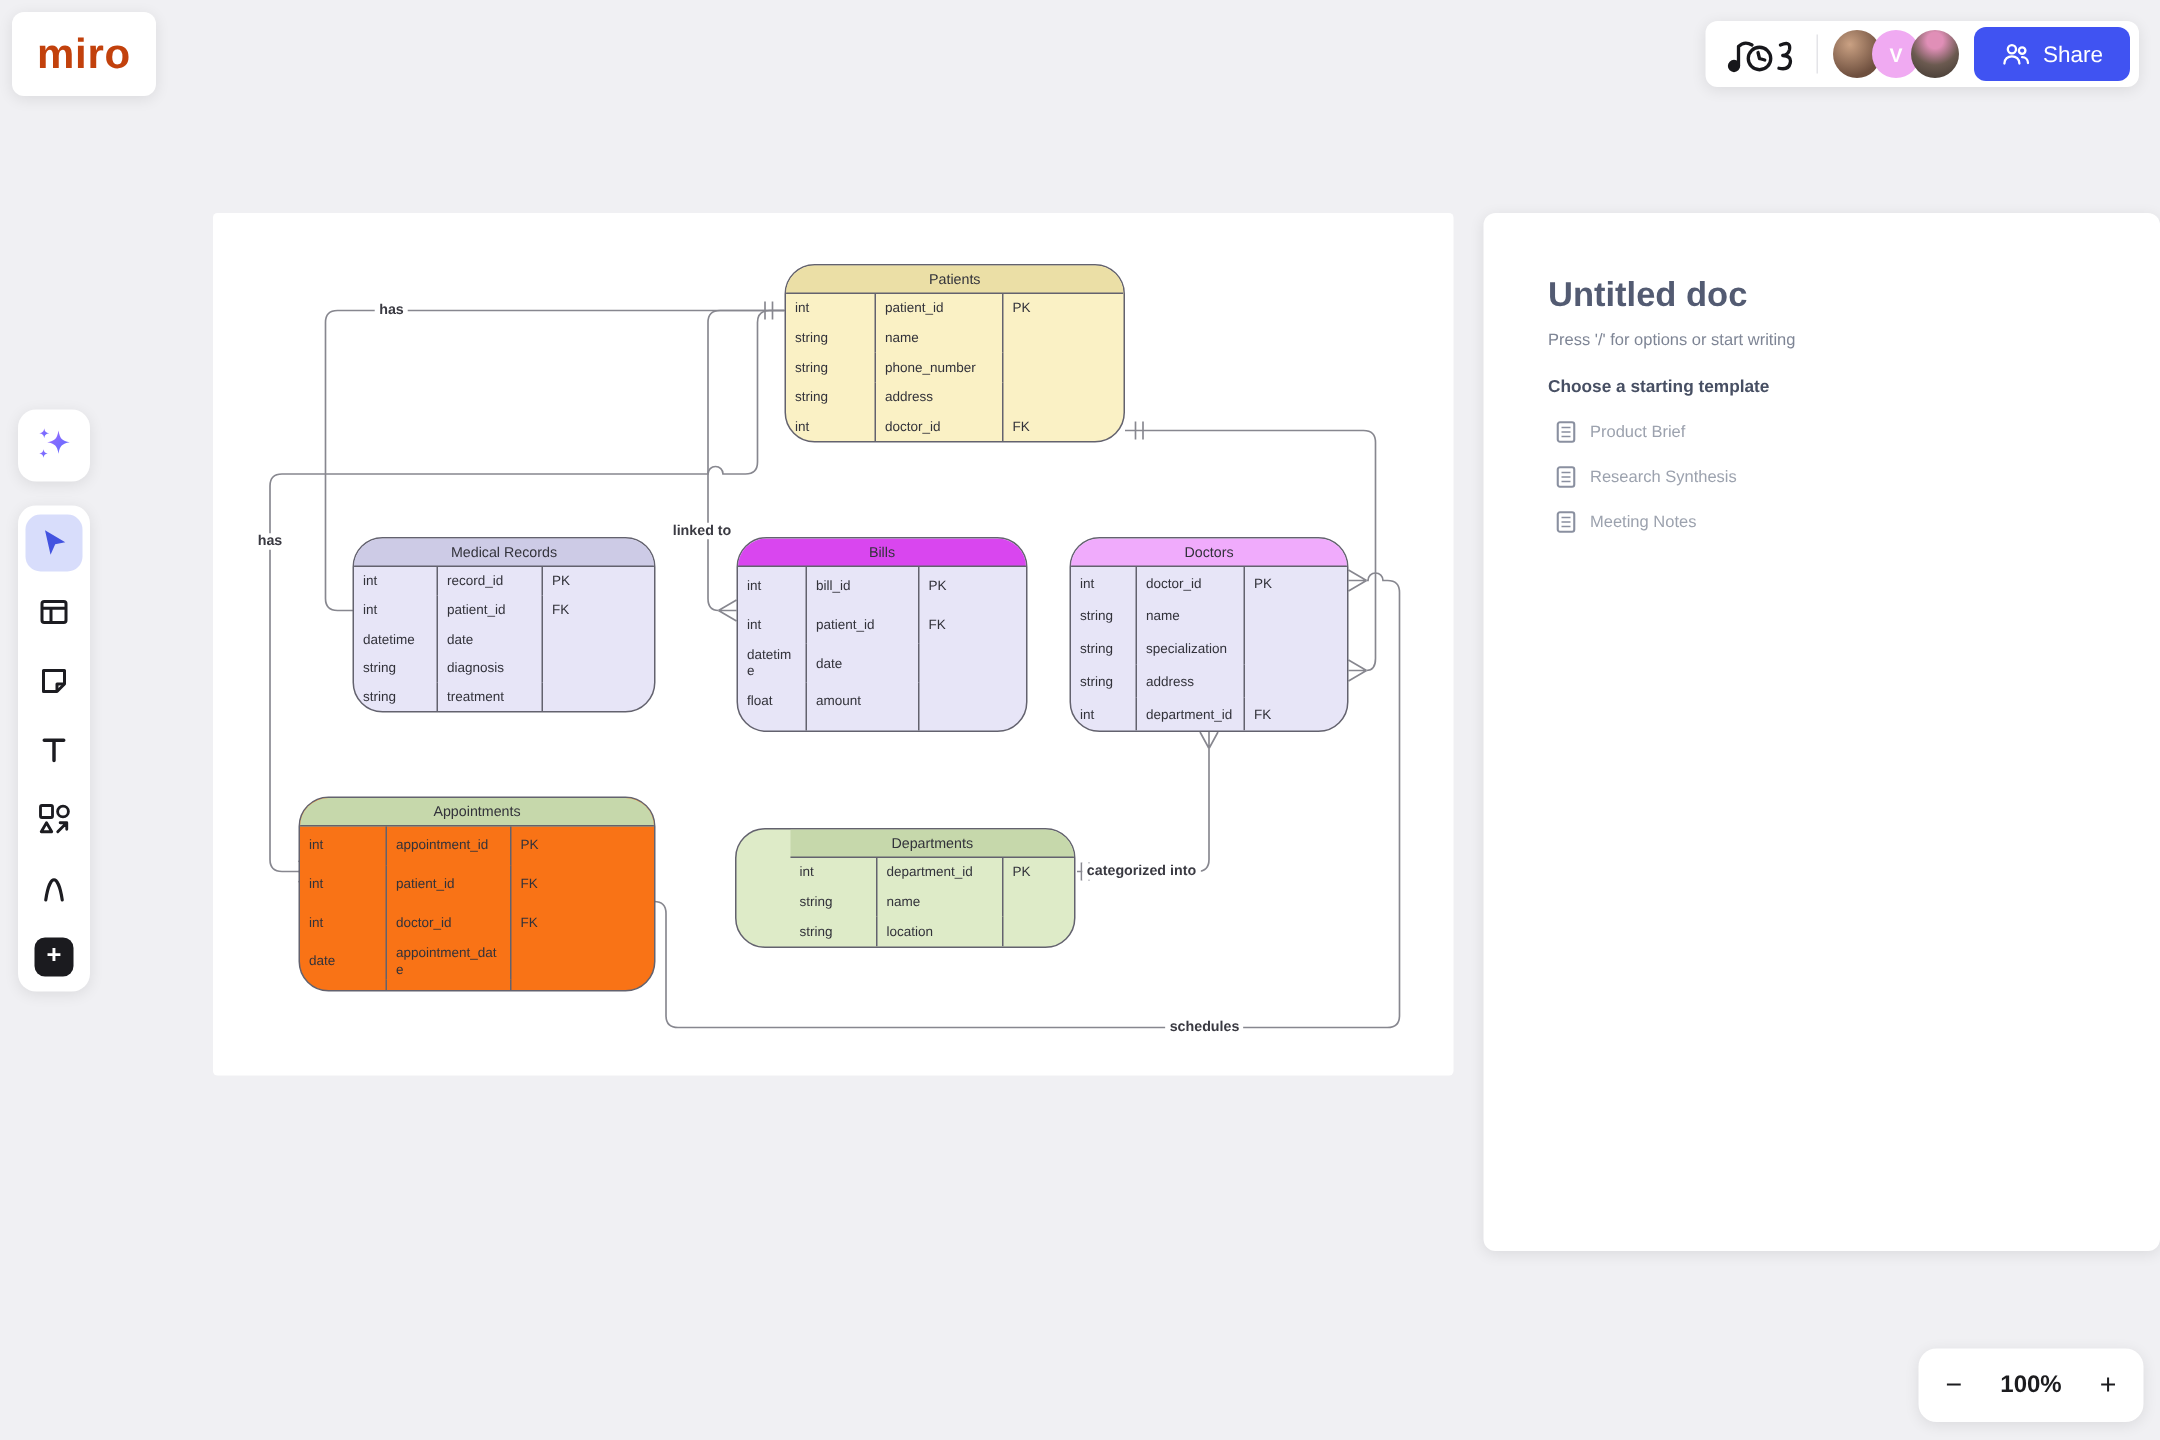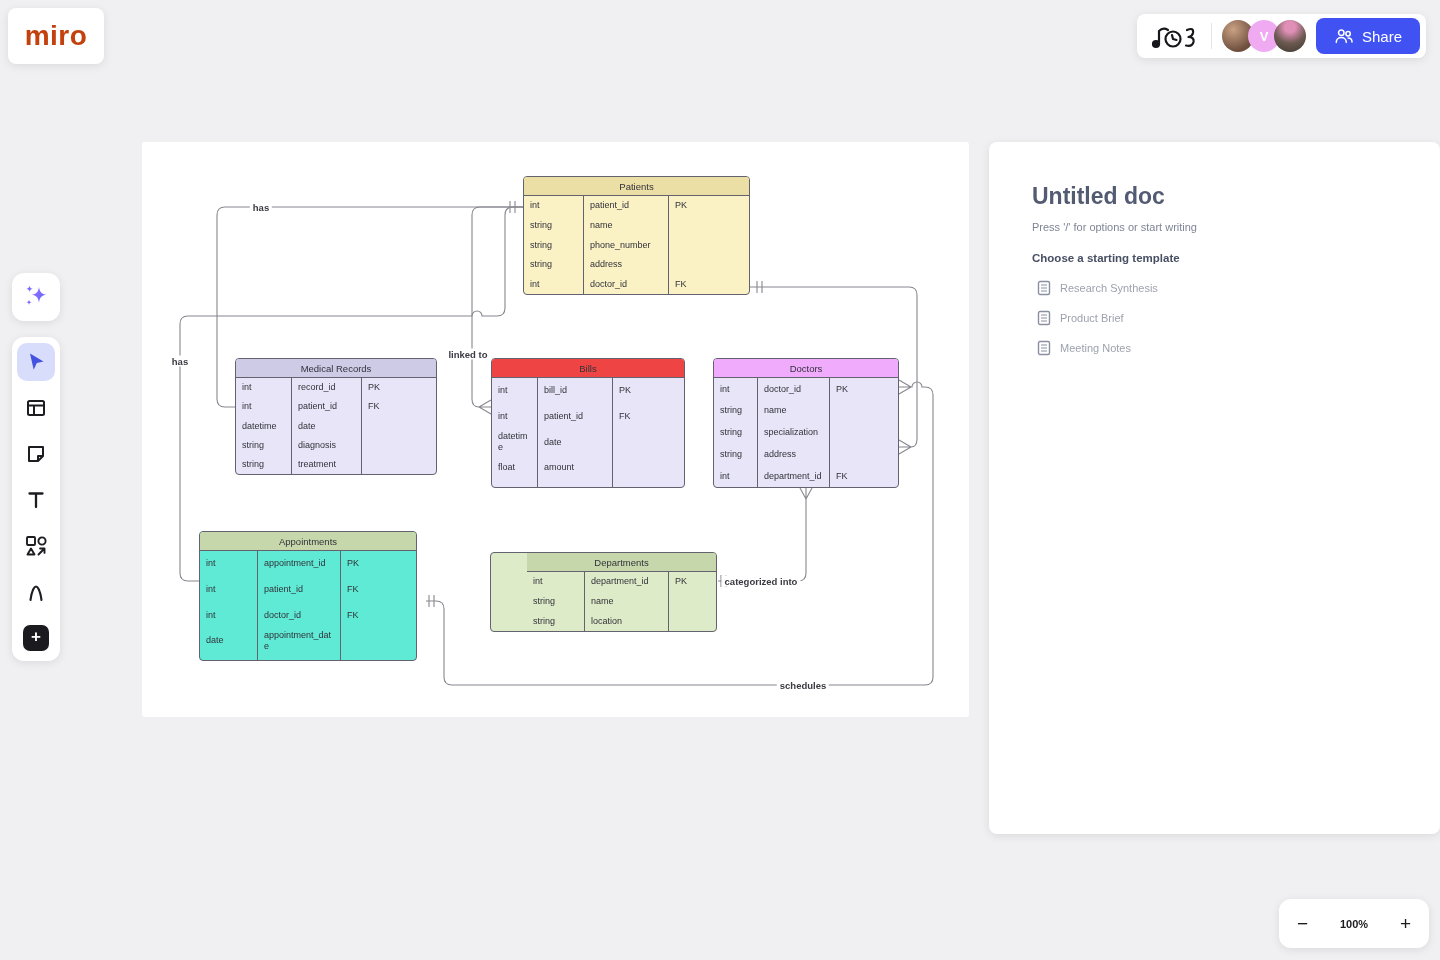--- a/index.html
+++ b/index.html
@@ -39,41 +39,41 @@
   #frame { position:absolute; left:142px; top:142px; width:827px; height:575px; background:#fff; border-radius:3px; }
 
   
   #wires { position:absolute; left:0; top:0; width:1440px; height:960px; pointer-events:none; }
   #wires path { fill:none; stroke:#87878f; stroke-width:1.1; }
 
   .rel-label { position:absolute; transform:translate(-50%,-50%); background:#fff; padding:0 3px;
                font-size:9.5px; color:#3a3a42; white-space:nowrap;font-weight:bold; }
 
   
-  .entity { position:absolute; border:1px solid #63626e; border-radius:4px; overflow:hidden;
+  .entity { position:absolute; border:1px solid #63626e; border-radius:20px; overflow:hidden;
             display:flex; flex-direction:column; font-size:9px; color:#32323a; }
   .entity .e-head { text-align:center; padding:4px 2px 3px; font-size:9.5px; border-bottom:1px solid #63626e; }
   .entity .e-body { flex:1; display:grid; }
   .entity .cell { padding:2px 6px; display:flex; align-items:center; overflow-wrap:anywhere; line-height:1.2; }
   .entity .c0, .entity .c1 { border-right:1px solid #63626e; }
 
   
   #doc-panel { left:989px; top:142px; width:451px; height:692px; border-radius:8px; padding:41px 30px 0 43px; }
   #doc-title { font-size:23px; font-weight:700; color:#535B72; }
   #doc-hint { margin-top:11px; font-size:11px; color:#7E8595; }
   #doc-section { margin-top:19px; font-size:11.5px; font-weight:700; color:#474F63; }
   .tpl-item { display:flex; align-items:center; gap:9px; height:30px; margin-left:5px; cursor:pointer; }
   #tpl-list { margin-top:9px; }
   .tpl-item span { font-size:11px; color:#9CA2AE; }
 
   
   #zoom-card { left:1279px; top:899px; width:150px; height:49px; border-radius:12px; display:flex;
                align-items:center; justify-content:space-between; padding:0 18px; }
   #zoom-card .zbtn { font-size:19px; color:#1c1c1f; background:none; border:none; font-family:inherit; cursor:pointer; line-height:1; }
-  #zoom-level { font-size:11px; font-weight:700; color:#1c1c1f; }
+  #zoom-level { font-size:16px; font-weight:700; color:#1c1c1f; }
 </style>
 </head>
 <body>
 
 <div class="card" id="logo-card">
   <span>miro</span>
 </div>
 
 <div class="card" id="topbar">
   <svg id="facil-icon" viewBox="0 0 52 32" fill="none" stroke="#17171b" stroke-width="2.2" stroke-linecap="round" stroke-linejoin="round">
@@ -223,21 +223,21 @@
         <div class="cell c2"></div>
         <div class="cell c0">string</div>
         <div class="cell c1">diagnosis</div>
         <div class="cell c2"></div>
         <div class="cell c0">string</div>
         <div class="cell c1">treatment</div>
         <div class="cell c2"></div>
       </div>
     </div>
     <div class="entity" style="left: 491px; top: 358px; width: 194px; height: 130px; background: rgb(231, 229, 247);">
-      <div class="e-head" style="background: #ef4444;">Bills</div>
+      <div class="e-head" style="background: #d946ef;">Bills</div>
       <div class="e-body" style="grid-template-columns: 46px 75px 1fr; grid-template-rows: repeat(5, 1fr);">
         <div class="cell c0">int</div>
         <div class="cell c1">bill_id</div>
         <div class="cell c2">PK</div>
         <div class="cell c0">int</div>
         <div class="cell c1">patient_id</div>
         <div class="cell c2">FK</div>
         <div class="cell c0">datetime</div>
         <div class="cell c1">date</div>
         <div class="cell c2"></div>
@@ -262,21 +262,21 @@
         <div class="cell c1">specialization</div>
         <div class="cell c2"></div>
         <div class="cell c0">string</div>
         <div class="cell c1">address</div>
         <div class="cell c2"></div>
         <div class="cell c0">int</div>
         <div class="cell c1">department_id</div>
         <div class="cell c2">FK</div>
       </div>
     </div>
-    <div class="entity" style="left: 199px; top: 531px; width: 218px; height: 130px; background: #5eead4;">
+    <div class="entity" style="left: 199px; top: 531px; width: 238px; height: 130px; background: #f97316;">
       <div class="e-head" style="background: rgb(198, 216, 171);">Appointments</div>
       <div class="e-body" style="grid-template-columns: 58px 83px 1fr; grid-template-rows: repeat(5, 1fr);">
         <div class="cell c0">int</div>
         <div class="cell c1">appointment_id</div>
         <div class="cell c2">PK</div>
         <div class="cell c0">int</div>
         <div class="cell c1">patient_id</div>
         <div class="cell c2">FK</div>
         <div class="cell c0">int</div>
         <div class="cell c1">doctor_id</div>
@@ -308,28 +308,28 @@
 <div class="card" id="doc-panel">
   <div id="doc-title">Untitled doc</div>
   <div id="doc-hint">Press '/' for options or start writing</div>
   <div id="doc-section">Choose a starting template</div>
   <div id="tpl-list">
       <div class="tpl-item">
         <svg width="14" height="16" viewBox="0 0 14 16" fill="none" stroke="#8A90A0" stroke-width="1.4">
           <rect x="1.5" y="1.5" width="11" height="13" rx="1.5"></rect>
           <path d="M4,5 h6 M4,8 h6 M4,11 h6" stroke-width="1.1"></path>
         </svg>
-        <span>Research Synthesis</span>
+        <span>Product Brief</span>
       </div>
       <div class="tpl-item">
         <svg width="14" height="16" viewBox="0 0 14 16" fill="none" stroke="#8A90A0" stroke-width="1.4">
           <rect x="1.5" y="1.5" width="11" height="13" rx="1.5"></rect>
           <path d="M4,5 h6 M4,8 h6 M4,11 h6" stroke-width="1.1"></path>
         </svg>
-        <span>Product Brief</span>
+        <span>Research Synthesis</span>
       </div>
       <div class="tpl-item">
         <svg width="14" height="16" viewBox="0 0 14 16" fill="none" stroke="#8A90A0" stroke-width="1.4">
           <rect x="1.5" y="1.5" width="11" height="13" rx="1.5"></rect>
           <path d="M4,5 h6 M4,8 h6 M4,11 h6" stroke-width="1.1"></path>
         </svg>
         <span>Meeting Notes</span>
       </div>
     </div>
 </div>

